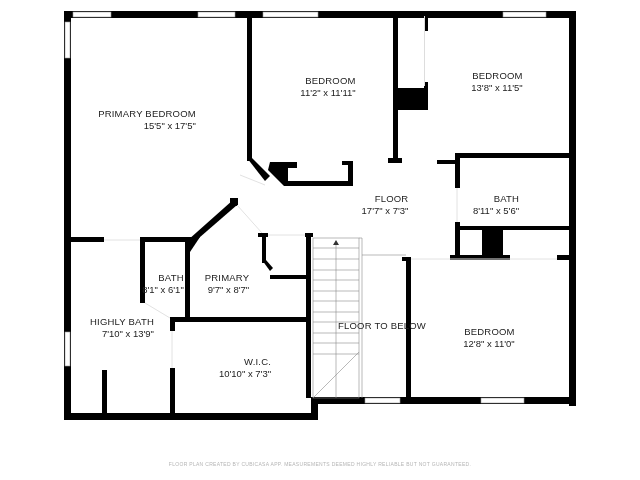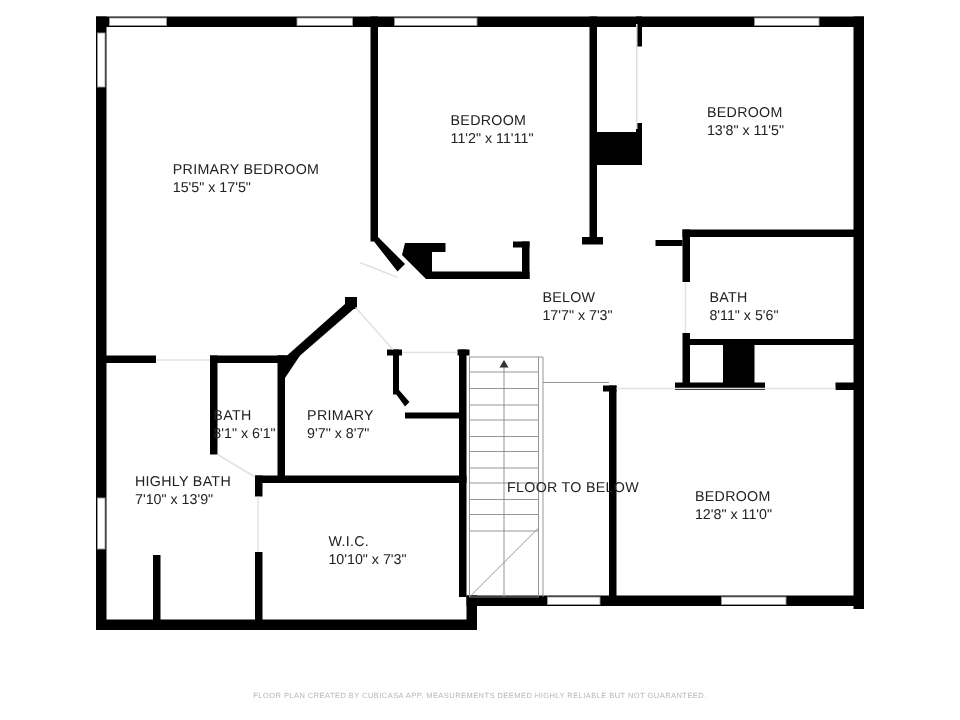--- a/index.html
+++ b/index.html
@@ -1,18 +1,18 @@
 <!DOCTYPE html>
 <html><head>
 <meta charset="utf-8">
 <style>
   html, body { margin: 0; padding: 0; background: #ffffff; }
   body { width: 640px; height: 480px; position: relative; overflow: hidden; font-family: "Liberation Sans", "DejaVu Sans", sans-serif; }
   #plan { position: absolute; left: 0; top: 0; width: 640px; height: 480px; }
-  .room-label { position: absolute; text-align: left; color: #222; font-size: 9.5px; line-height: 12px; white-space: nowrap; transform: translateX(-50%); }
+  .room-label { position: absolute; text-align: right; color: #222; font-size: 9.5px; line-height: 12px; white-space: nowrap; transform: translateX(-50%); }
   .room-label .name { display: block; letter-spacing: 0.2px; }
   .room-label .dims { display: block; }
   .footer { position: absolute; left: 0; width: 640px; top: 461px; text-align: center; font-size: 5px; color: #b5b5b5; letter-spacing: 0.3px; }
 </style>
 </head>
 <body>
 
 <svg id="plan" viewBox="0 0 640 480" xmlns="http://www.w3.org/2000/svg">
   <g fill="#000">
 
@@ -117,34 +117,34 @@
     <line x1="313" y1="343" x2="359" y2="343"></line>
     <line x1="313" y1="354" x2="359" y2="354"></line>
     <line x1="359" y1="352" x2="313" y2="398"></line>
     <line x1="336" y1="244" x2="336" y2="398"></line>
     <line x1="362" y1="255" x2="406" y2="255"></line>
     <polygon points="336,240 333,245 339,245" fill="#333" stroke="none"></polygon>
   </g>
 </svg>
 
 <div id="labels">
-  <div class="room-label" style="left:164px;top:108px;">
+  <div class="room-label" style="left:147px;top:108px;">
     <span class="name">PRIMARY BEDROOM</span>
     <span class="dims">15'5" x 17'5"</span>
   </div>
   <div class="room-label" style="left:328px;top:75px;">
     <span class="name">BEDROOM</span>
     <span class="dims">11'2" x 11'11"</span>
   </div>
   <div class="room-label" style="left:497px;top:70px;">
     <span class="name">BEDROOM</span>
     <span class="dims">13'8" x 11'5"</span>
   </div>
   <div class="room-label" style="left:385px;top:193px;">
-    <span class="name">BELOW</span>
+    <span class="name">FLOOR</span>
     <span class="dims">17'7" x 7'3"</span>
   </div>
   <div class="room-label" style="left:496px;top:193px;">
     <span class="name">BATH</span>
     <span class="dims">8'11" x 5'6"</span>
   </div>
   <div class="room-label" style="left:163px;top:272px;">
     <span class="name">BATH</span>
     <span class="dims">8'1" x 6'1"</span>
   </div>

